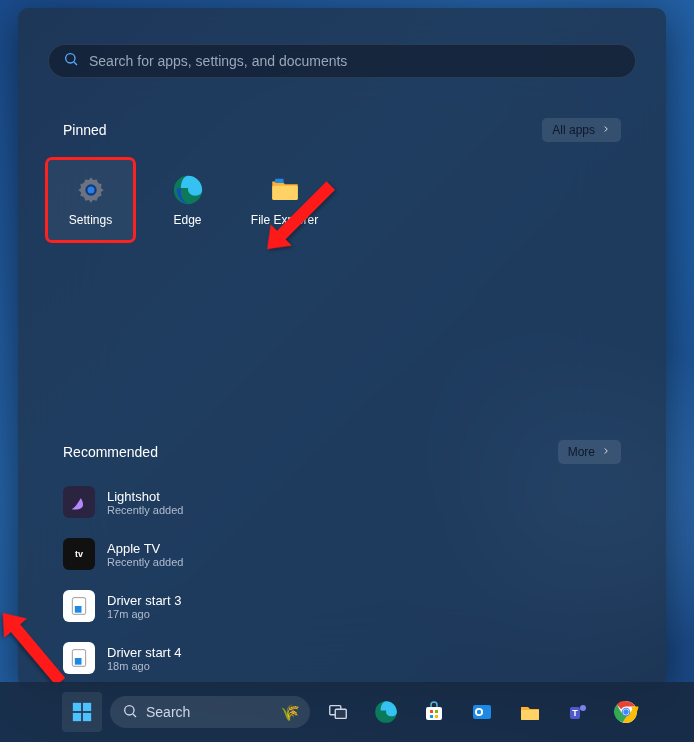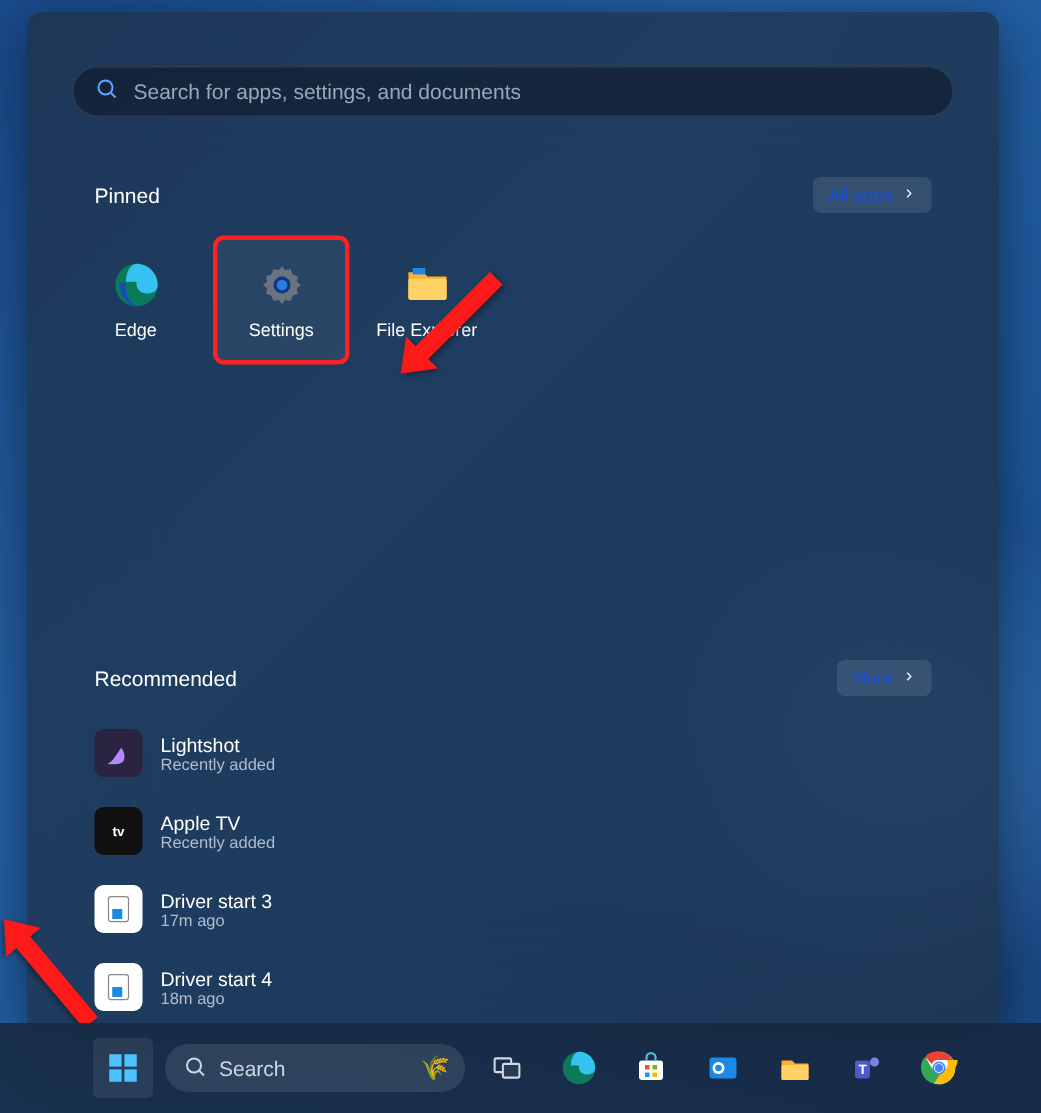--- a/index.html
+++ b/index.html
@@ -57,21 +57,21 @@
   .section-head {
     display: flex;
     justify-content: space-between;
     align-items: center;
     margin: 40px 45px 0 45px;
   }
   .section-head h3 { font-size: 14px; font-weight: 400; }
   .pill-btn {
     background: rgba(255,255,255,0.1);
     border: none;
-    color: #1d4ed8;
+    color: #0f172a;
     font-size: 12px;
     padding: 5px 10px;
     border-radius: 5px;
     display: flex;
     align-items: center;
     gap: 6px;
     cursor: pointer;
   }
   .pill-btn svg { width: 10px; height: 10px; }
 
@@ -209,39 +209,39 @@
       <span>All apps</span>
       <span>
         <svg viewBox="0 0 24 24" fill="none" stroke="#fff" stroke-width="2">
             <polyline points="9 6 15 12 9 18"></polyline>
           </svg>
       </span>
     </button>
   </div>
 
   <div class="apps-grid">
+    <div class="app-tile highlight">
+      <span class="app-icon">
+        <svg viewBox="0 0 48 48" width="34" height="34">
+          <path d="M24 6l3 4 5-1 2 5 5 2-1 5 4 3-4 3 1 5-5 2-2 5-5-1-3 4-3-4-5 1-2-5-5-2 1-5-4-3 4-3-1-5 5-2 2-5 5 1z" fill="#6b7280"></path>
+          <circle cx="24" cy="24" r="8" fill="#0d3a7e"></circle>
+          <circle cx="24" cy="24" r="5" fill="#2a7de1"></circle>
+        </svg>
+      </span>
+      <span>Settings</span>
+    </div>
     <div class="app-tile">
       <span class="app-icon">
         <svg viewBox="0 0 48 48" width="34" height="34">
           <circle cx="24" cy="24" r="20" fill="#0a7a5a"></circle>
           <path d="M24 4c11 0 20 9 20 20 0 3-2 8-10 8-6 0-10-4-10-9 0-3 2-6 6-6 3 0 5 2 5 4H14c0-10 5-17 10-17z" fill="#35c1f1"></path>
           <path d="M8 22c0 12 8 22 18 22-8-2-12-10-12-18 0-2 0-3 0-4H8z" fill="#1a4ab9"></path>
         </svg>
       </span>
       <span>Edge</span>
-    </div>
-    <div class="app-tile highlight">
-      <span class="app-icon">
-        <svg viewBox="0 0 48 48" width="34" height="34">
-          <path d="M24 6l3 4 5-1 2 5 5 2-1 5 4 3-4 3 1 5-5 2-2 5-5-1-3 4-3-4-5 1-2-5-5-2 1-5-4-3 4-3-1-5 5-2 2-5 5 1z" fill="#6b7280"></path>
-          <circle cx="24" cy="24" r="8" fill="#0d3a7e"></circle>
-          <circle cx="24" cy="24" r="5" fill="#2a7de1"></circle>
-        </svg>
-      </span>
-      <span>Settings</span>
     </div>
     <div class="app-tile">
       <span class="app-icon">
         <svg viewBox="0 0 48 48" width="34" height="34">
           <path d="M6 12h14l4 4h18v20a2 2 0 0 1-2 2H8a2 2 0 0 1-2-2z" fill="#ffb02e"></path>
           <rect x="6" y="18" width="36" height="20" rx="2" fill="#ffd266"></rect>
           <rect x="10" y="8" width="12" height="6" rx="1" fill="#1e88e5"></rect>
         </svg>
       </span>
       <span>File Explorer</span>

